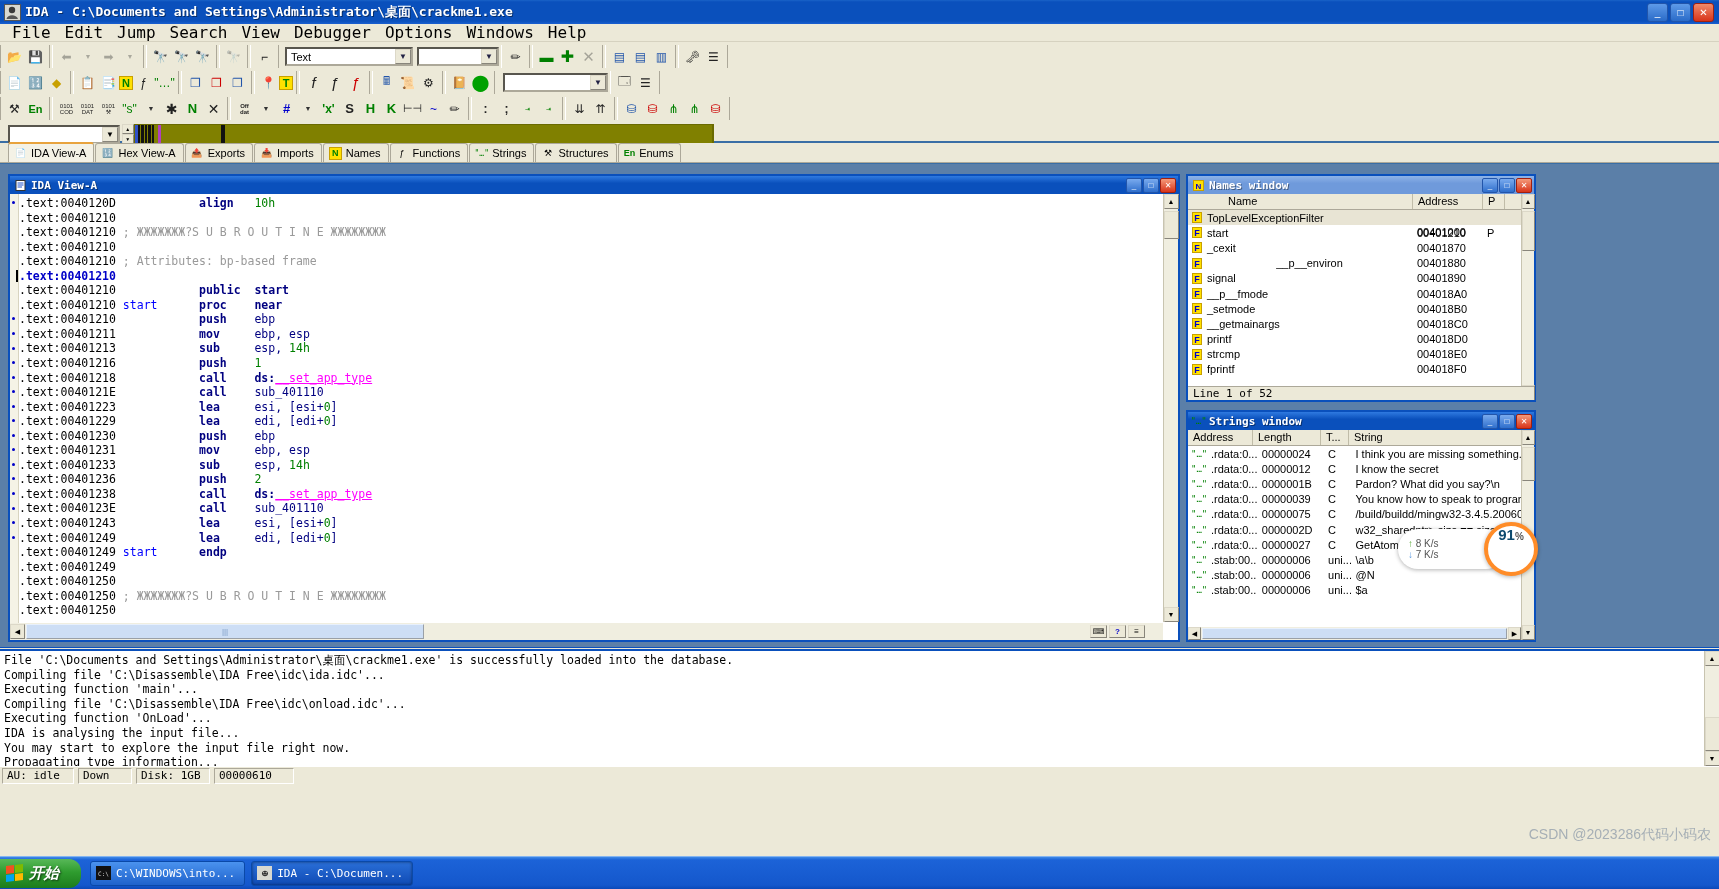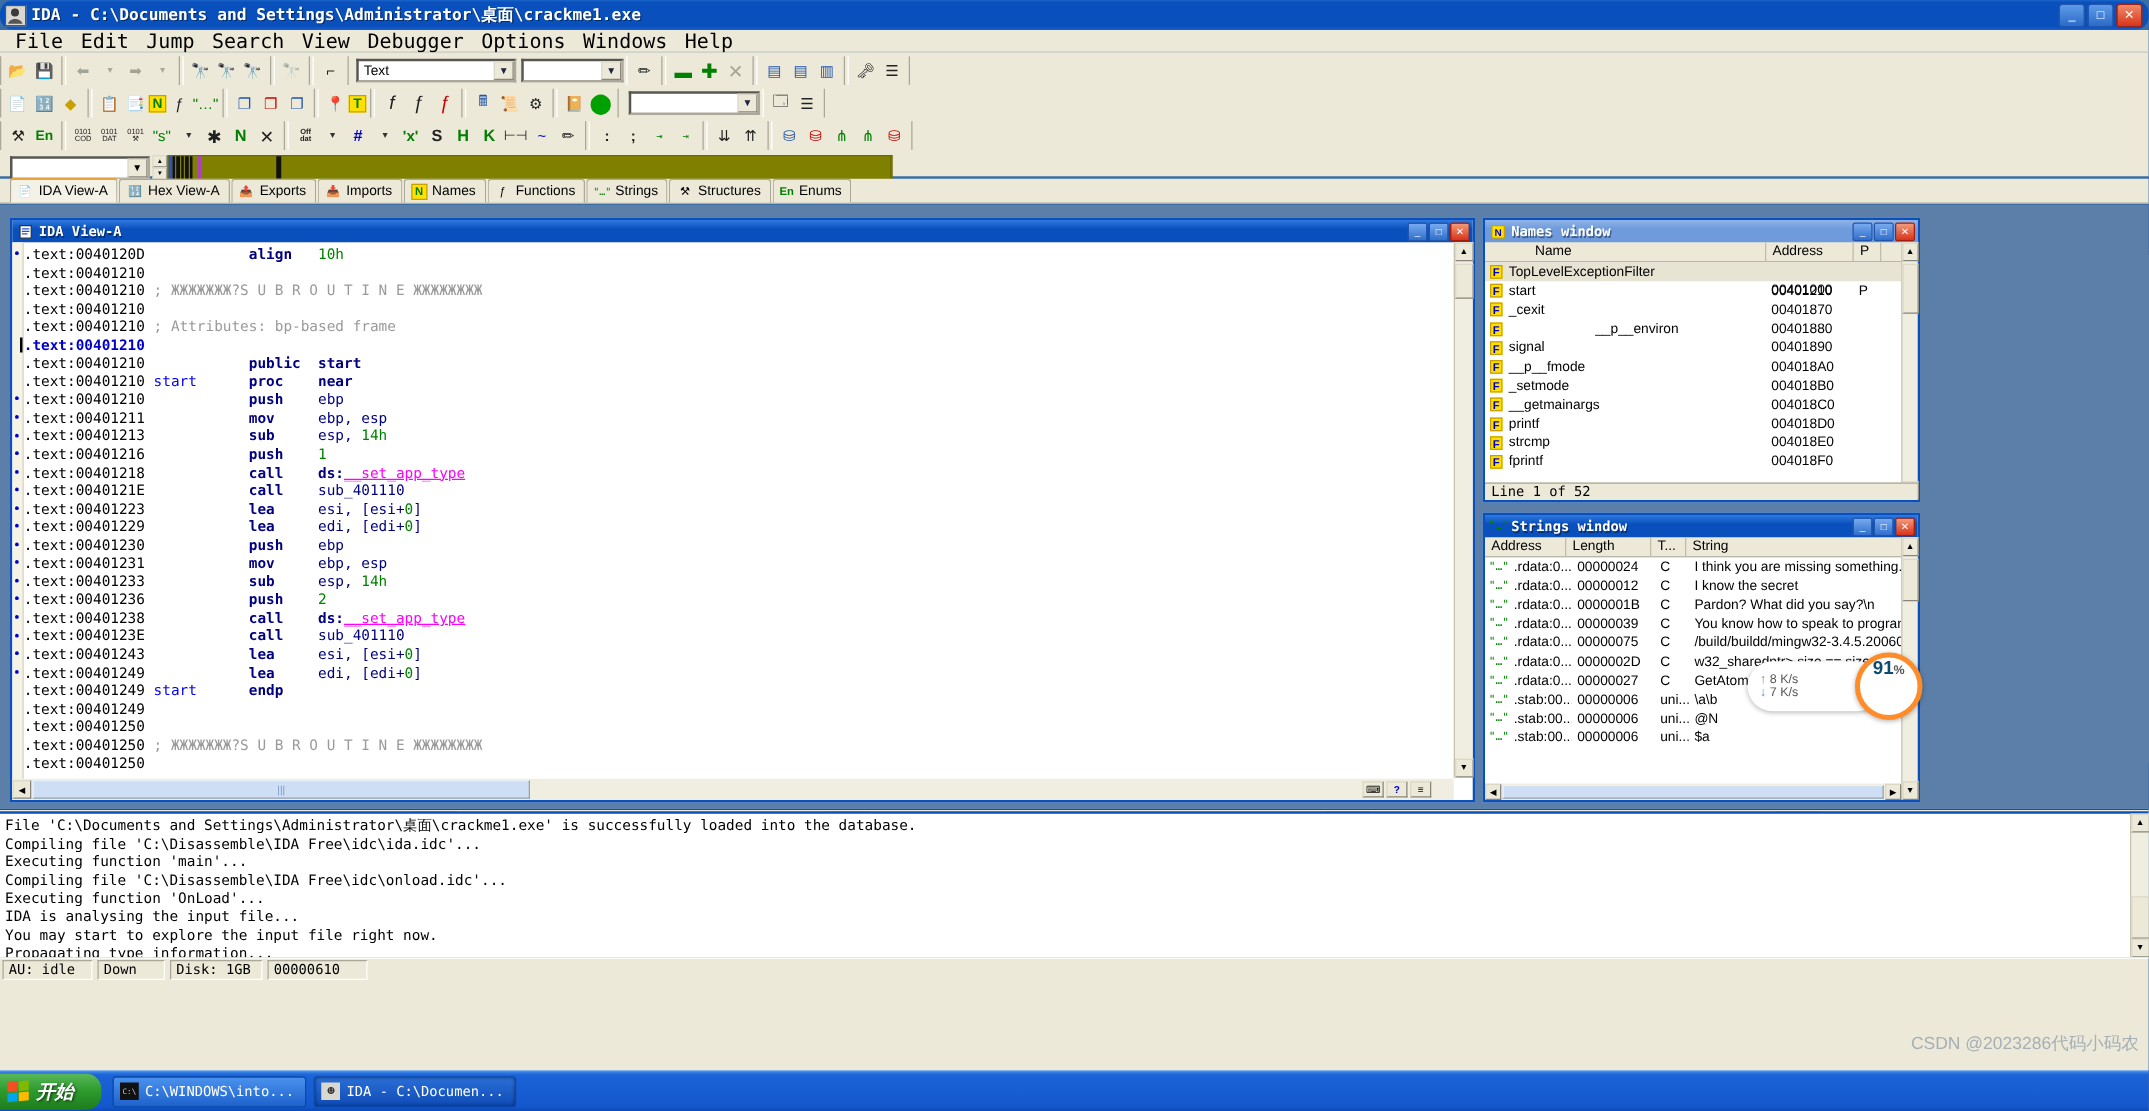--- a/index.html
+++ b/index.html
@@ -11,21 +11,21 @@
     font-family: "Liberation Sans", sans-serif;
     font-size: 11px;
     -webkit-font-smoothing: none;
   }
   .app { position: relative; width: 1719px; height: 889px; }
 
   
   .titlebar {
     position: absolute; left: 0; top: 0; width: 1719px; height: 24px;
     background: linear-gradient(to bottom, #1a63c8 0%, #0a50bc 8%, #0a50bc 88%, #1a5fd0 100%);
-    display: flex; align-items: center; padding: 0 2px; border-radius: 11px;
+    display: flex; align-items: center; padding: 0 2px;
   }
   .title-icon {
     width: 17px; height: 17px; margin: 0 4px 0 2px;
     background: #d8d8d0; border: 1px solid #555;
     display: flex; align-items: center; justify-content: center;
     font-size: 9px; color: #222; overflow: hidden;
   }
   .title-text {
     color: #fff; font-family: "DejaVu Sans Mono", monospace;
     font-size: 13px; font-weight: bold; white-space: nowrap;

